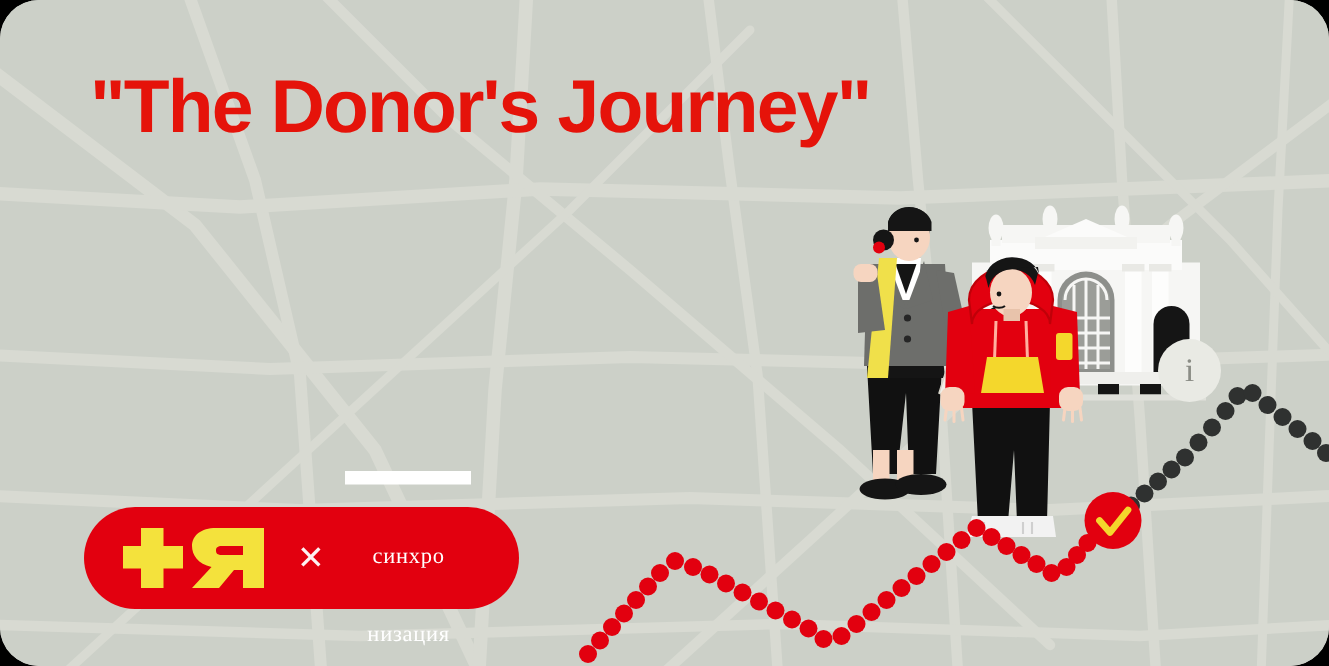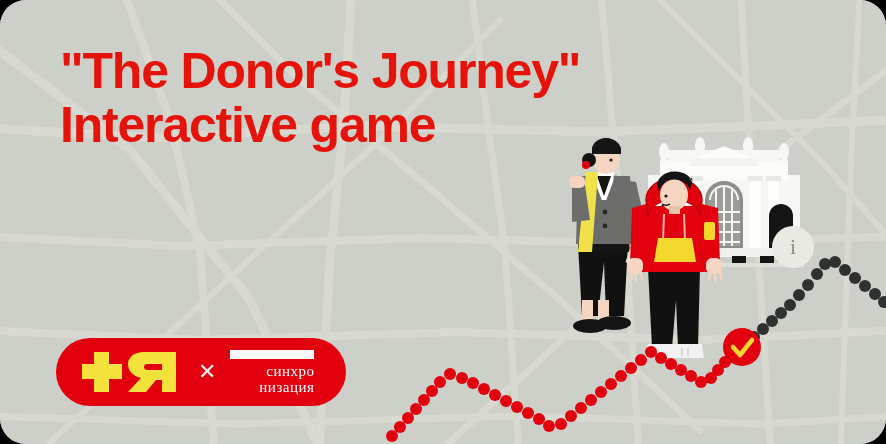--- a/index.html
+++ b/index.html
@@ -71,22 +71,23 @@
     font-size: 22px;
     line-height: 1;
     font-weight: 300;
     margin: 0 14px 0 12px;
     flex: none;
     opacity: .95;
   }
   .sync-lockup {
     display: flex;
     flex-direction: column;
-    align-items: flex-end;
+    align-items: center;
     flex: none;
+    gap: 36px;
   }
   .sync-bar {
     width: 84px;
     height: 9px;
     background: #ffffff;
     margin-bottom: 4px;
   }
   .sync-word {
     font-family: "Liberation Serif", serif;
     color: #ffffff;
@@ -359,21 +360,20 @@
       <path d="M 733 347 L 740 355 L 752 340" stroke="#f4d72c" stroke-width="4.5" fill="none" stroke-linecap="round" stroke-linejoin="round"></path>
     </g>
   </svg>
 
   <div class="info-badge">
     <span>i</span>
   </div>
 
   <div class="title-block">
     <div class="title-line">"The Donor's Journey"</div>
-    <div class="title-line">Interactive game</div>
   </div>
 
   <div class="logo-pill">
     <svg class="logo-mark" viewBox="0 0 104 48">
       <g fill="#f4e23c">
         <rect x="0" y="16" width="40" height="15"></rect>
         <rect x="12" y="4" width="15" height="40"></rect>
         <path d="M 94 4 L 94 44 L 80 44 L 80 32 L 74 32 L 64 44 L 46 44 L 59 30
                  C 50 28 46 22 46 16 C 46 9 52 4 62 4 Z
                  M 80 16 L 66 16 C 63 16 62 17 62 19 C 62 21 63 22 66 22 L 80 22 Z" fill-rule="evenodd"></path>

